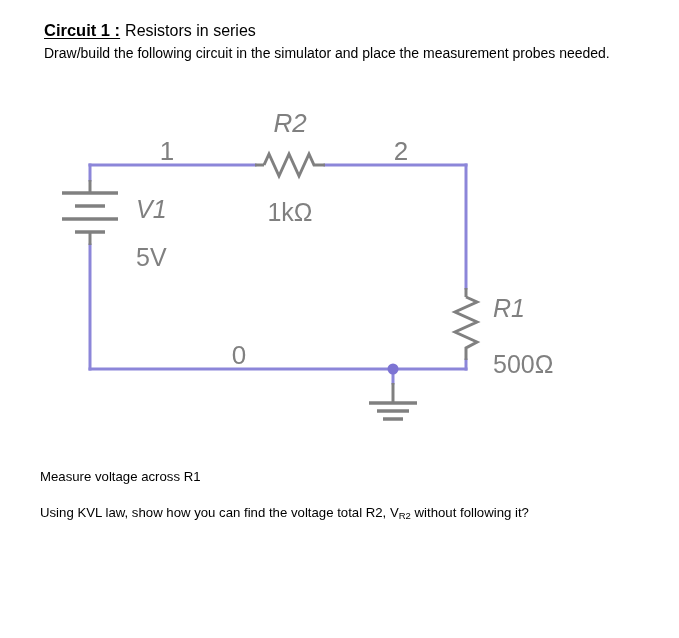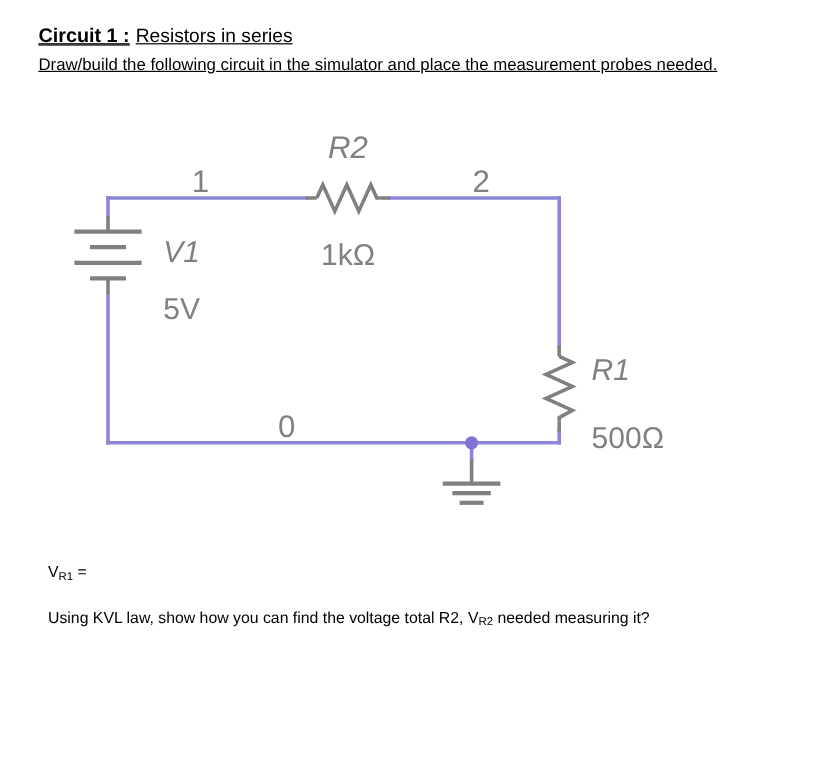--- a/index.html
+++ b/index.html
@@ -14,24 +14,23 @@
     position: relative;
     overflow: hidden;
     font-family: "Liberation Sans", sans-serif;
     color: #000000;
     -webkit-font-smoothing: antialiased;
   }
 
   
   #header-block {
     position: absolute;
-    left: 32px;
+    left: 44px;
     top: 20px;
     width: 620px;
-    text-decoration: underline;
   }
   #title-line {
     font-size: 16.5px;
     line-height: 20px;
     white-space: nowrap;
   }
   #title-label {
     font-weight: bold;
     text-decoration: underline;
     text-underline-offset: 2px;
@@ -161,19 +160,19 @@
     <text class="sch-label" x="290" y="42" font-size="26" text-anchor="middle">R2</text>
     <text class="sch-value" x="290" y="131" font-size="25" text-anchor="middle">1kΩ</text>
 
     <text class="sch-label" x="493" y="227" font-size="25">R1</text>
     <text class="sch-value" x="493" y="283" font-size="25">500Ω</text>
   </svg>
 </div>
 
 <div id="questions">
 
+  <div class="q-line q-nowrap">Measure voltage across R1</div>
 
-  <div class="q-line q-nowrap"><span>V</span><sub>R1</sub><span> =</span></div>
 
-  <div class="q-line q-nowrap"><span>Using KVL law, show how you can find the voltage total R2, V</span><sub>R2</sub><span> needed measuring it?</span></div>
+  <div class="q-line q-nowrap"><span>Using KVL law, show how you can find the voltage total R2, V</span><sub>R2</sub><span> without following it?</span></div>
 
 
 </div>
 
 </body></html>

